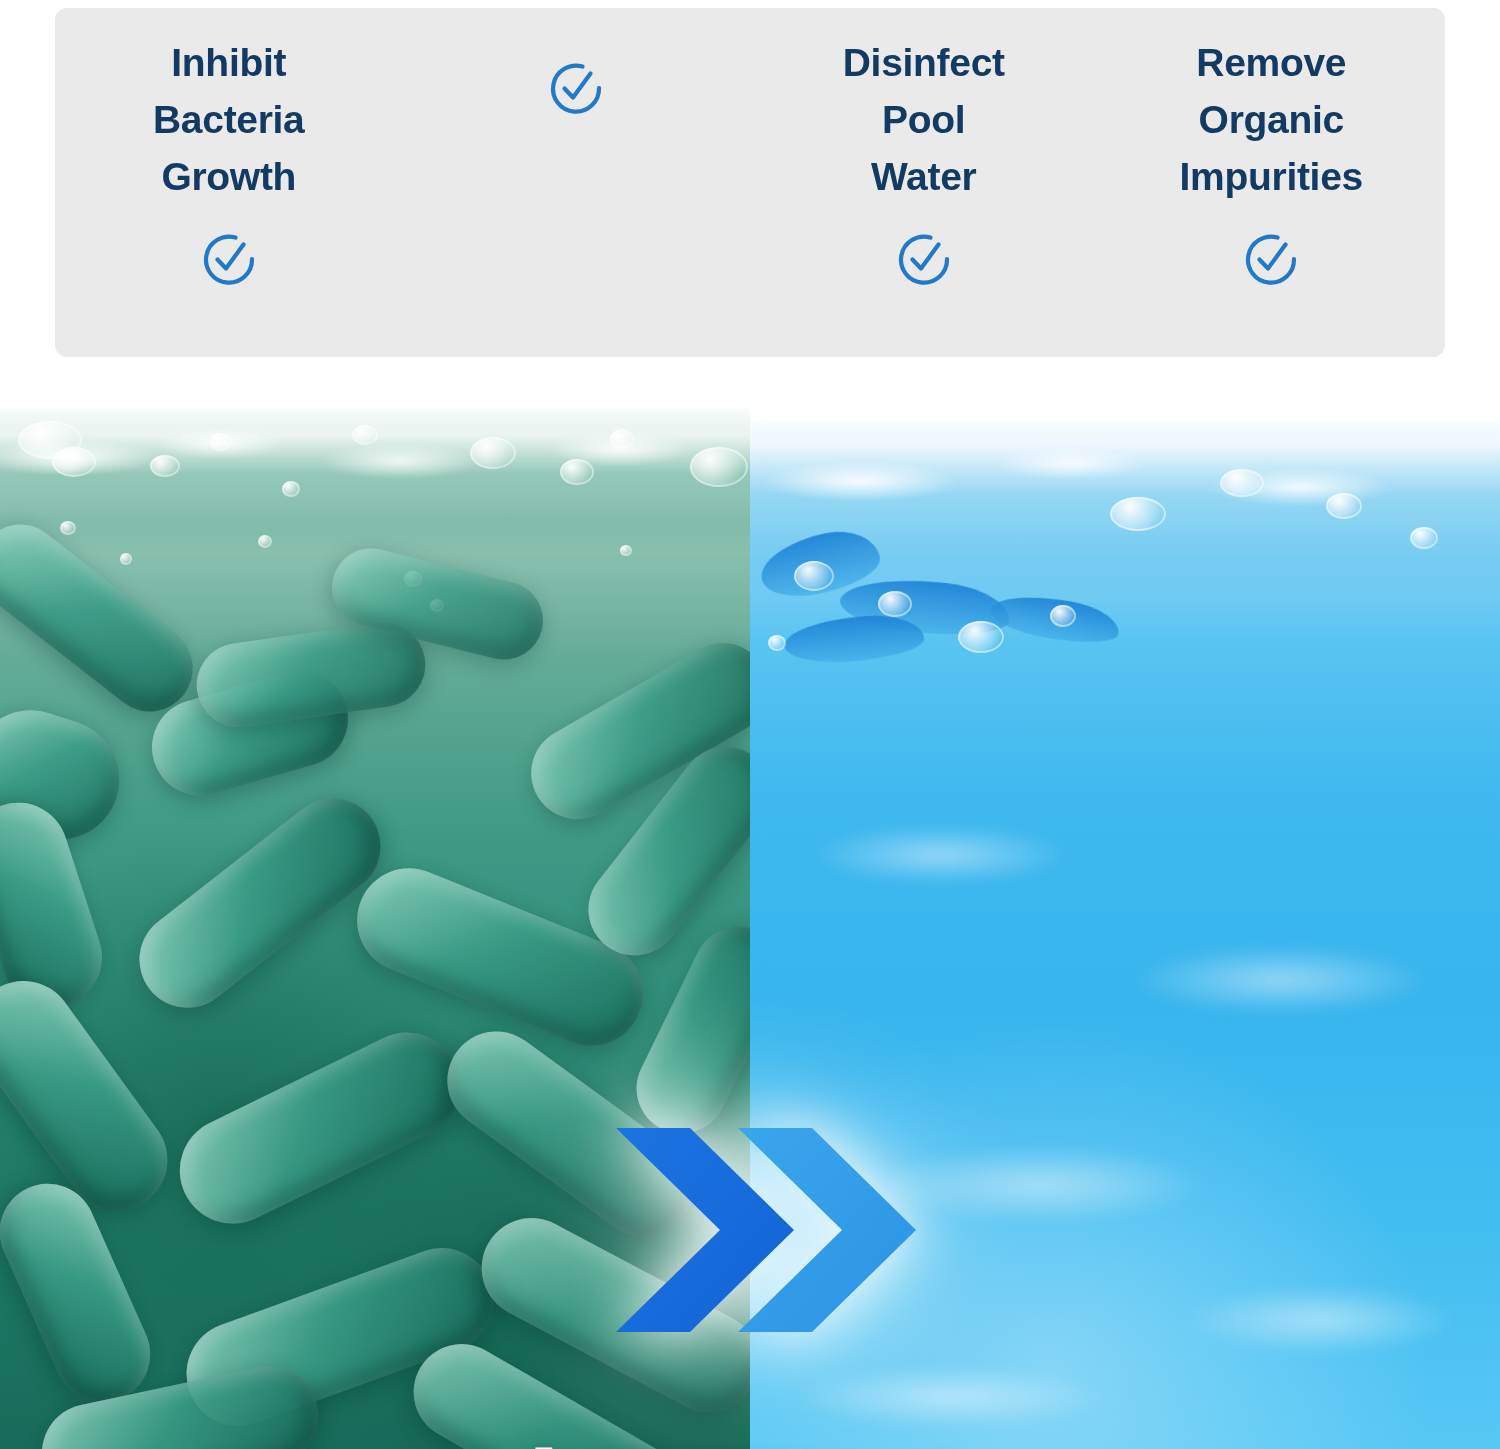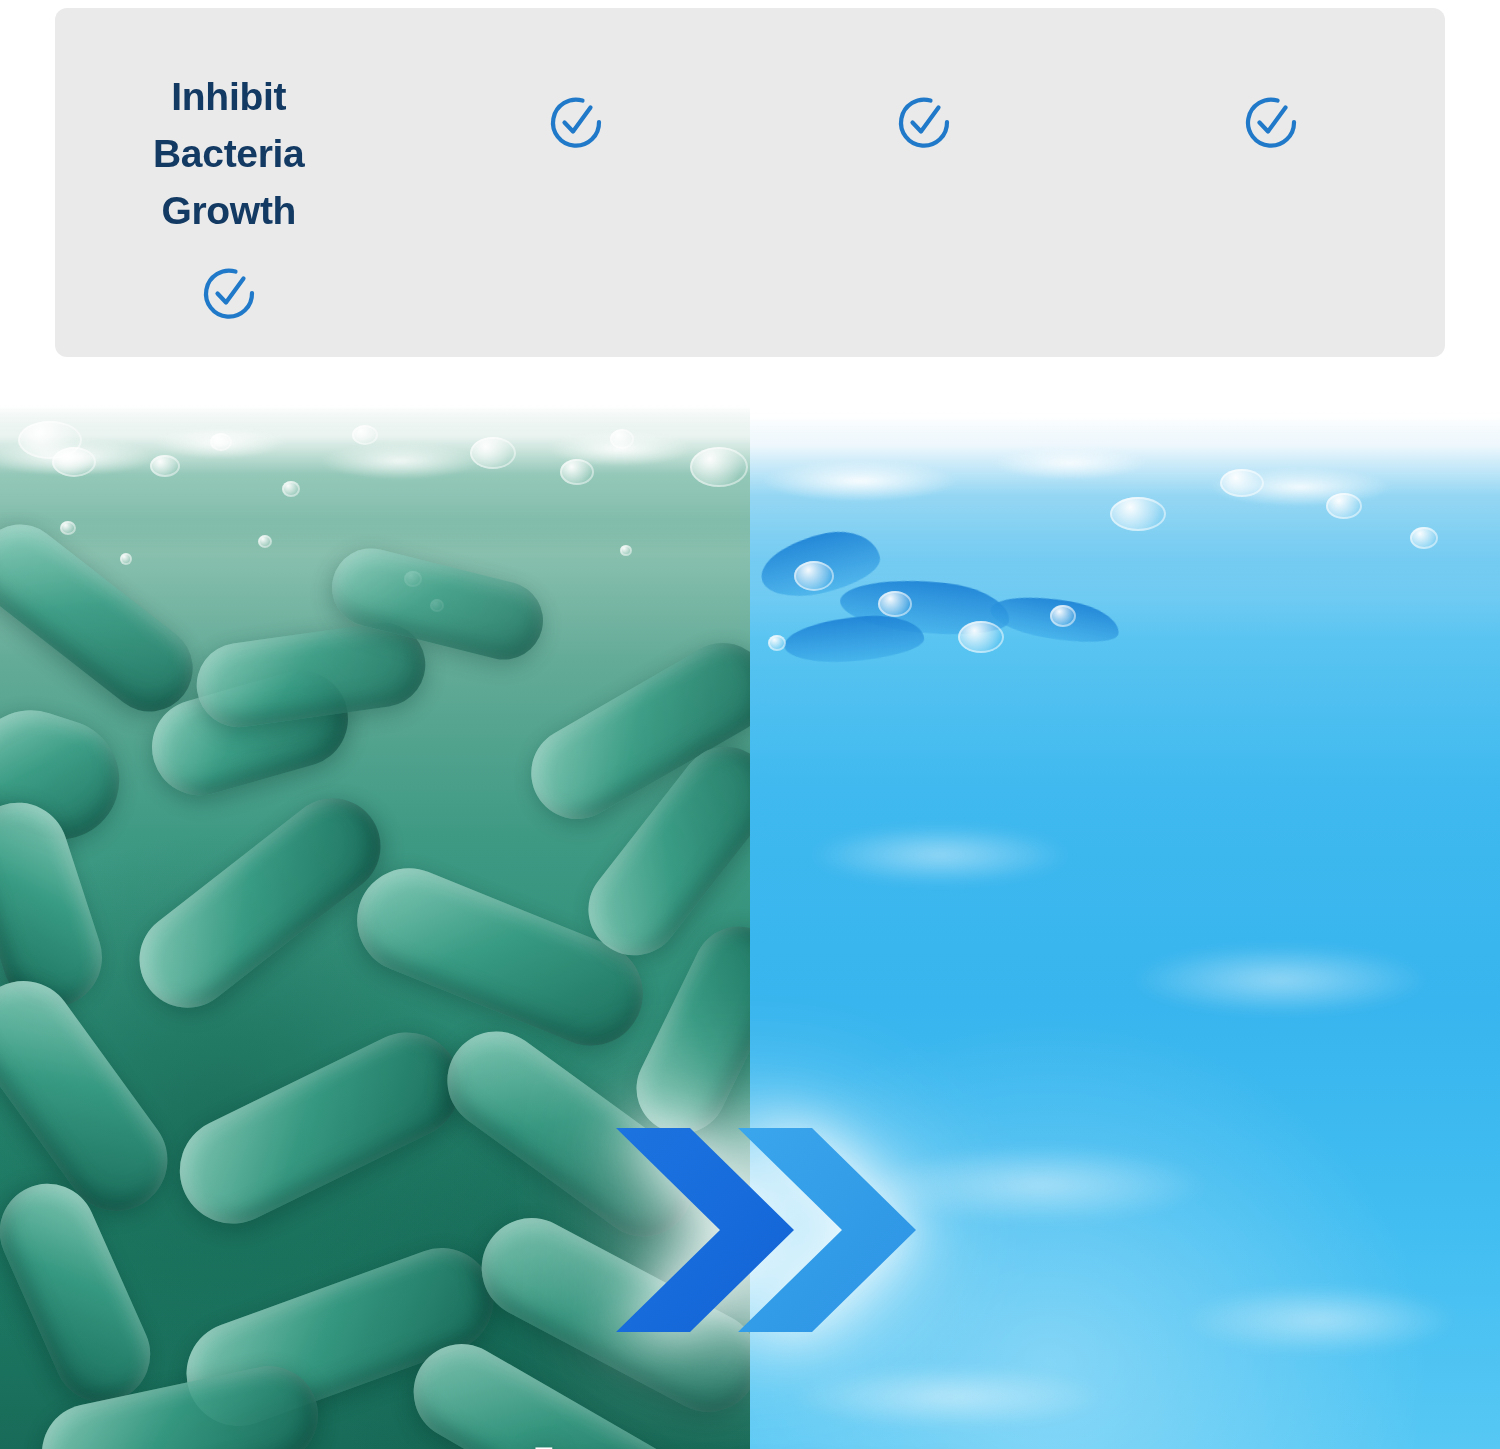--- a/index.html
+++ b/index.html
@@ -16,21 +16,21 @@
   .benefits-card{
     position:absolute; left:55px; top:8px;
     width:1390px; height:349px;
     background:#eaeaea; border-radius:12px;
     display:flex; align-items:flex-start; justify-content:space-between;
     padding:0;
   }
   .benefit-col{
     flex:1 1 0; height:100%;
     display:flex; flex-direction:column; align-items:center;
-    padding-top:60px;
+    padding-top:26px;
   }
   .benefit-title{
     color:#133a63;
     font-size:39px; font-weight:bold; line-height:57px;
     text-align:center; letter-spacing:-0.3px;
     white-space:pre-line;
   }
   .check-wrap{ margin-top:26px; width:56px; height:56px; }
   .check-wrap svg{ display:block; width:56px; height:56px; }
 
@@ -143,29 +143,35 @@
     <div class="benefit-col">
       <div class="check-wrap">
         <svg viewBox="0 0 56 56" aria-hidden="true">
           <path d="M34.5 6.6 A23 23 0 1 0 51 28" fill="none" stroke="#2079c9" stroke-width="4.2" stroke-linecap="round"></path>
           <path d="M16.5 28.5 L25 37.5 L42.5 13.5" fill="none" stroke="#2079c9" stroke-width="4.2" stroke-linecap="round" stroke-linejoin="round"></path>
         </svg>
       </div>
     </div>
 
     <div class="benefit-col">
-      <div class="check-wrap">
-        <svg viewBox="0 0 56 56" aria-hidden="true">
-          <path d="M34.5 6.6 A23 23 0 1 0 51 28" fill="none" stroke="#2079c9" stroke-width="4.2" stroke-linecap="round"></path>
-          <path d="M16.5 28.5 L25 37.5 L42.5 13.5" fill="none" stroke="#2079c9" stroke-width="4.2" stroke-linecap="round" stroke-linejoin="round"></path>
-        </svg>
-      </div>
-    </div>
-
-    <div class="benefit-col">
+      <div class="benefit-title">Disinfect
+Pool
+Water</div>
+      <div class="check-wrap">
+        <svg viewBox="0 0 56 56" aria-hidden="true">
+          <path d="M34.5 6.6 A23 23 0 1 0 51 28" fill="none" stroke="#2079c9" stroke-width="4.2" stroke-linecap="round"></path>
+          <path d="M16.5 28.5 L25 37.5 L42.5 13.5" fill="none" stroke="#2079c9" stroke-width="4.2" stroke-linecap="round" stroke-linejoin="round"></path>
+        </svg>
+      </div>
+    </div>
+
+    <div class="benefit-col">
+      <div class="benefit-title">Remove
+Organic
+Impurities</div>
       <div class="check-wrap">
         <svg viewBox="0 0 56 56" aria-hidden="true">
           <path d="M34.5 6.6 A23 23 0 1 0 51 28" fill="none" stroke="#2079c9" stroke-width="4.2" stroke-linecap="round"></path>
           <path d="M16.5 28.5 L25 37.5 L42.5 13.5" fill="none" stroke="#2079c9" stroke-width="4.2" stroke-linecap="round" stroke-linejoin="round"></path>
         </svg>
       </div>
     </div>
 
   </div>
 

